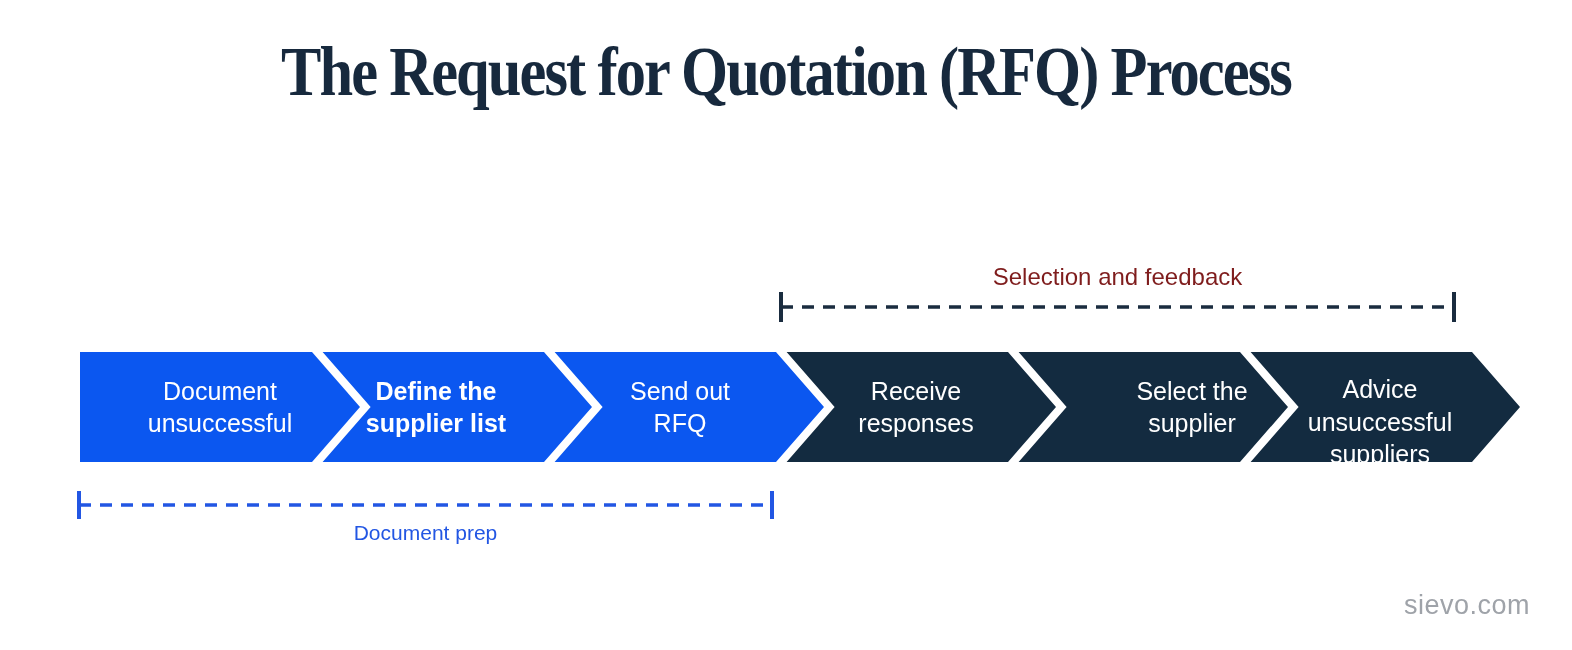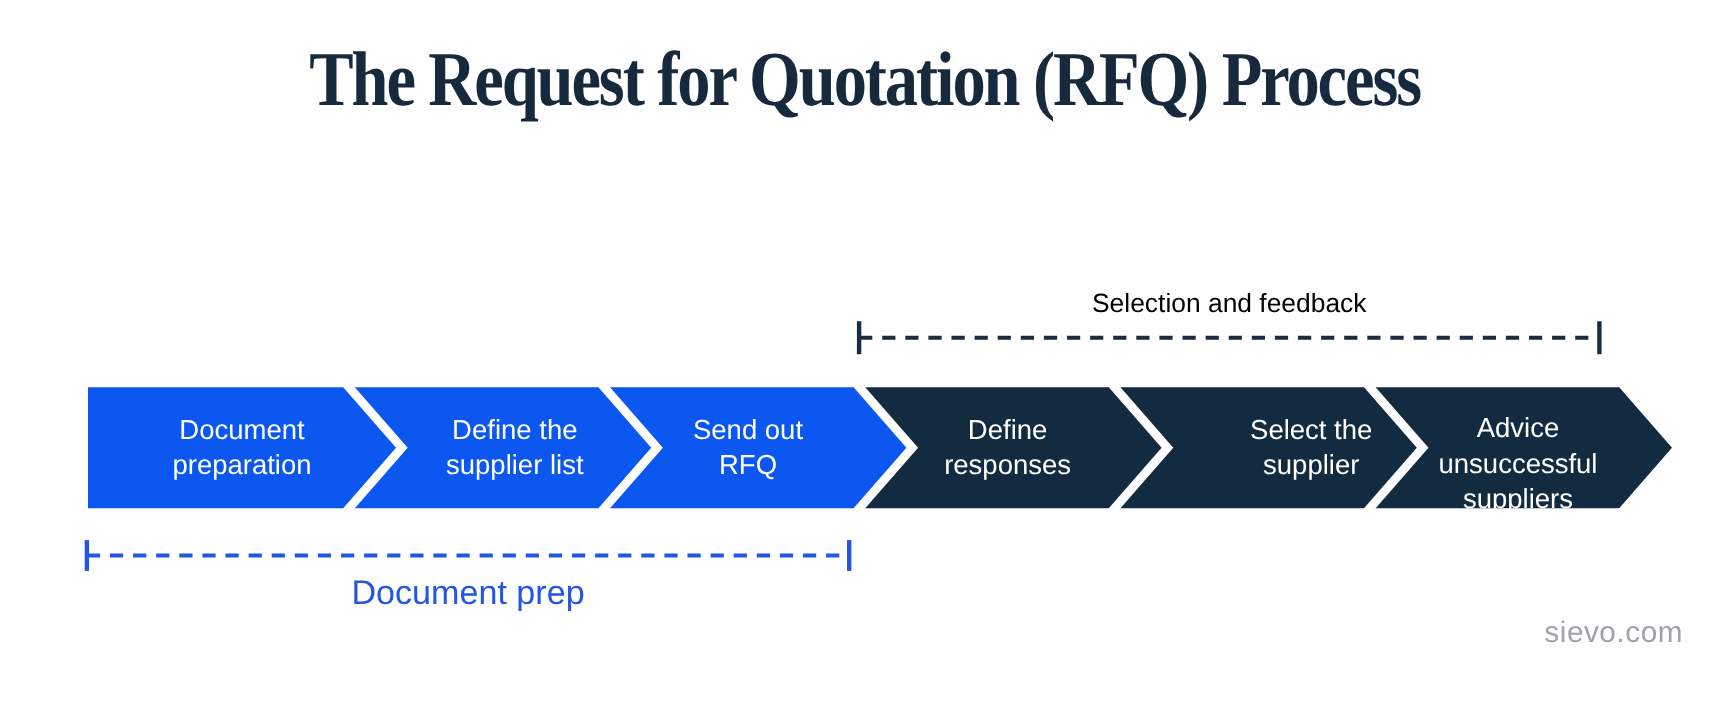--- a/index.html
+++ b/index.html
@@ -55,26 +55,26 @@
   }
   .bracket-label.top {
     left: 780px;
     width: 675px;
     top: 263px;
   }
   .bracket-label.bottom {
     left: 78px;
     width: 695px;
     top: 521px;
-    font-size: 31px;
+    font-size: 21px;
   }
   .footer-site {
     position: absolute;
     right: 42px;
-    top: 560px;
+    top: 590px;
     font-size: 27px;
     letter-spacing: 0.5px;
   }
 </style>
 </head>
 <body>
 
 <div class="canvas">
 
   <h1 class="title" style="color: rgb(23, 41, 61);">The Request for Quotation (RFQ) Process</h1>
@@ -97,33 +97,33 @@
         <g>
           <line x1="79" x2="772" y1="505" y2="505" stroke="#2256e3" stroke-width="3.5" stroke-dasharray="12 9"></line>
           <line x1="79" x2="79" y1="491" y2="519" stroke="#2256e3" stroke-width="4"></line>
           <line x1="772" x2="772" y1="491" y2="519" stroke="#2256e3" stroke-width="4"></line>
         </g>
       </g>
   </svg>
 
   <div id="step-labels">
       <div class="step-label" style="left: 80px; width: 280px;">Document
-preparation</div>
-      <div class="step-label" style="left: 328px; width: 280px;">Define the
+unsuccessful</div>
+      <div class="step-label" style="left: 296px; width: 280px; font-weight: bold;">Define the
 supplier list</div>
       <div class="step-label" style="left: 540px; width: 280px;">Send out
 RFQ</div>
-      <div class="step-label" style="left: 776px; width: 280px;">Define
+      <div class="step-label" style="left: 776px; width: 280px;">Receive
 responses</div>
       <div class="step-label" style="left: 1052px; width: 280px;">Select the
 supplier</div>
       <div class="step-label" style="left: 1240px; width: 280px; margin-top: 15px;">Advice
 unsuccessful
 suppliers</div>
     </div>
 
-  <div class="bracket-label top" style="color: #000000;">Selection and feedback</div>
+  <div class="bracket-label top" style="color: #7f1d1d;">Selection and feedback</div>
 
   <div class="bracket-label bottom" style="color: rgb(34, 86, 227);">Document prep</div>
 
   <div class="footer-site" style="color: rgb(159, 163, 169);">sievo.com</div>
 
 </div>
 
 </body></html>

